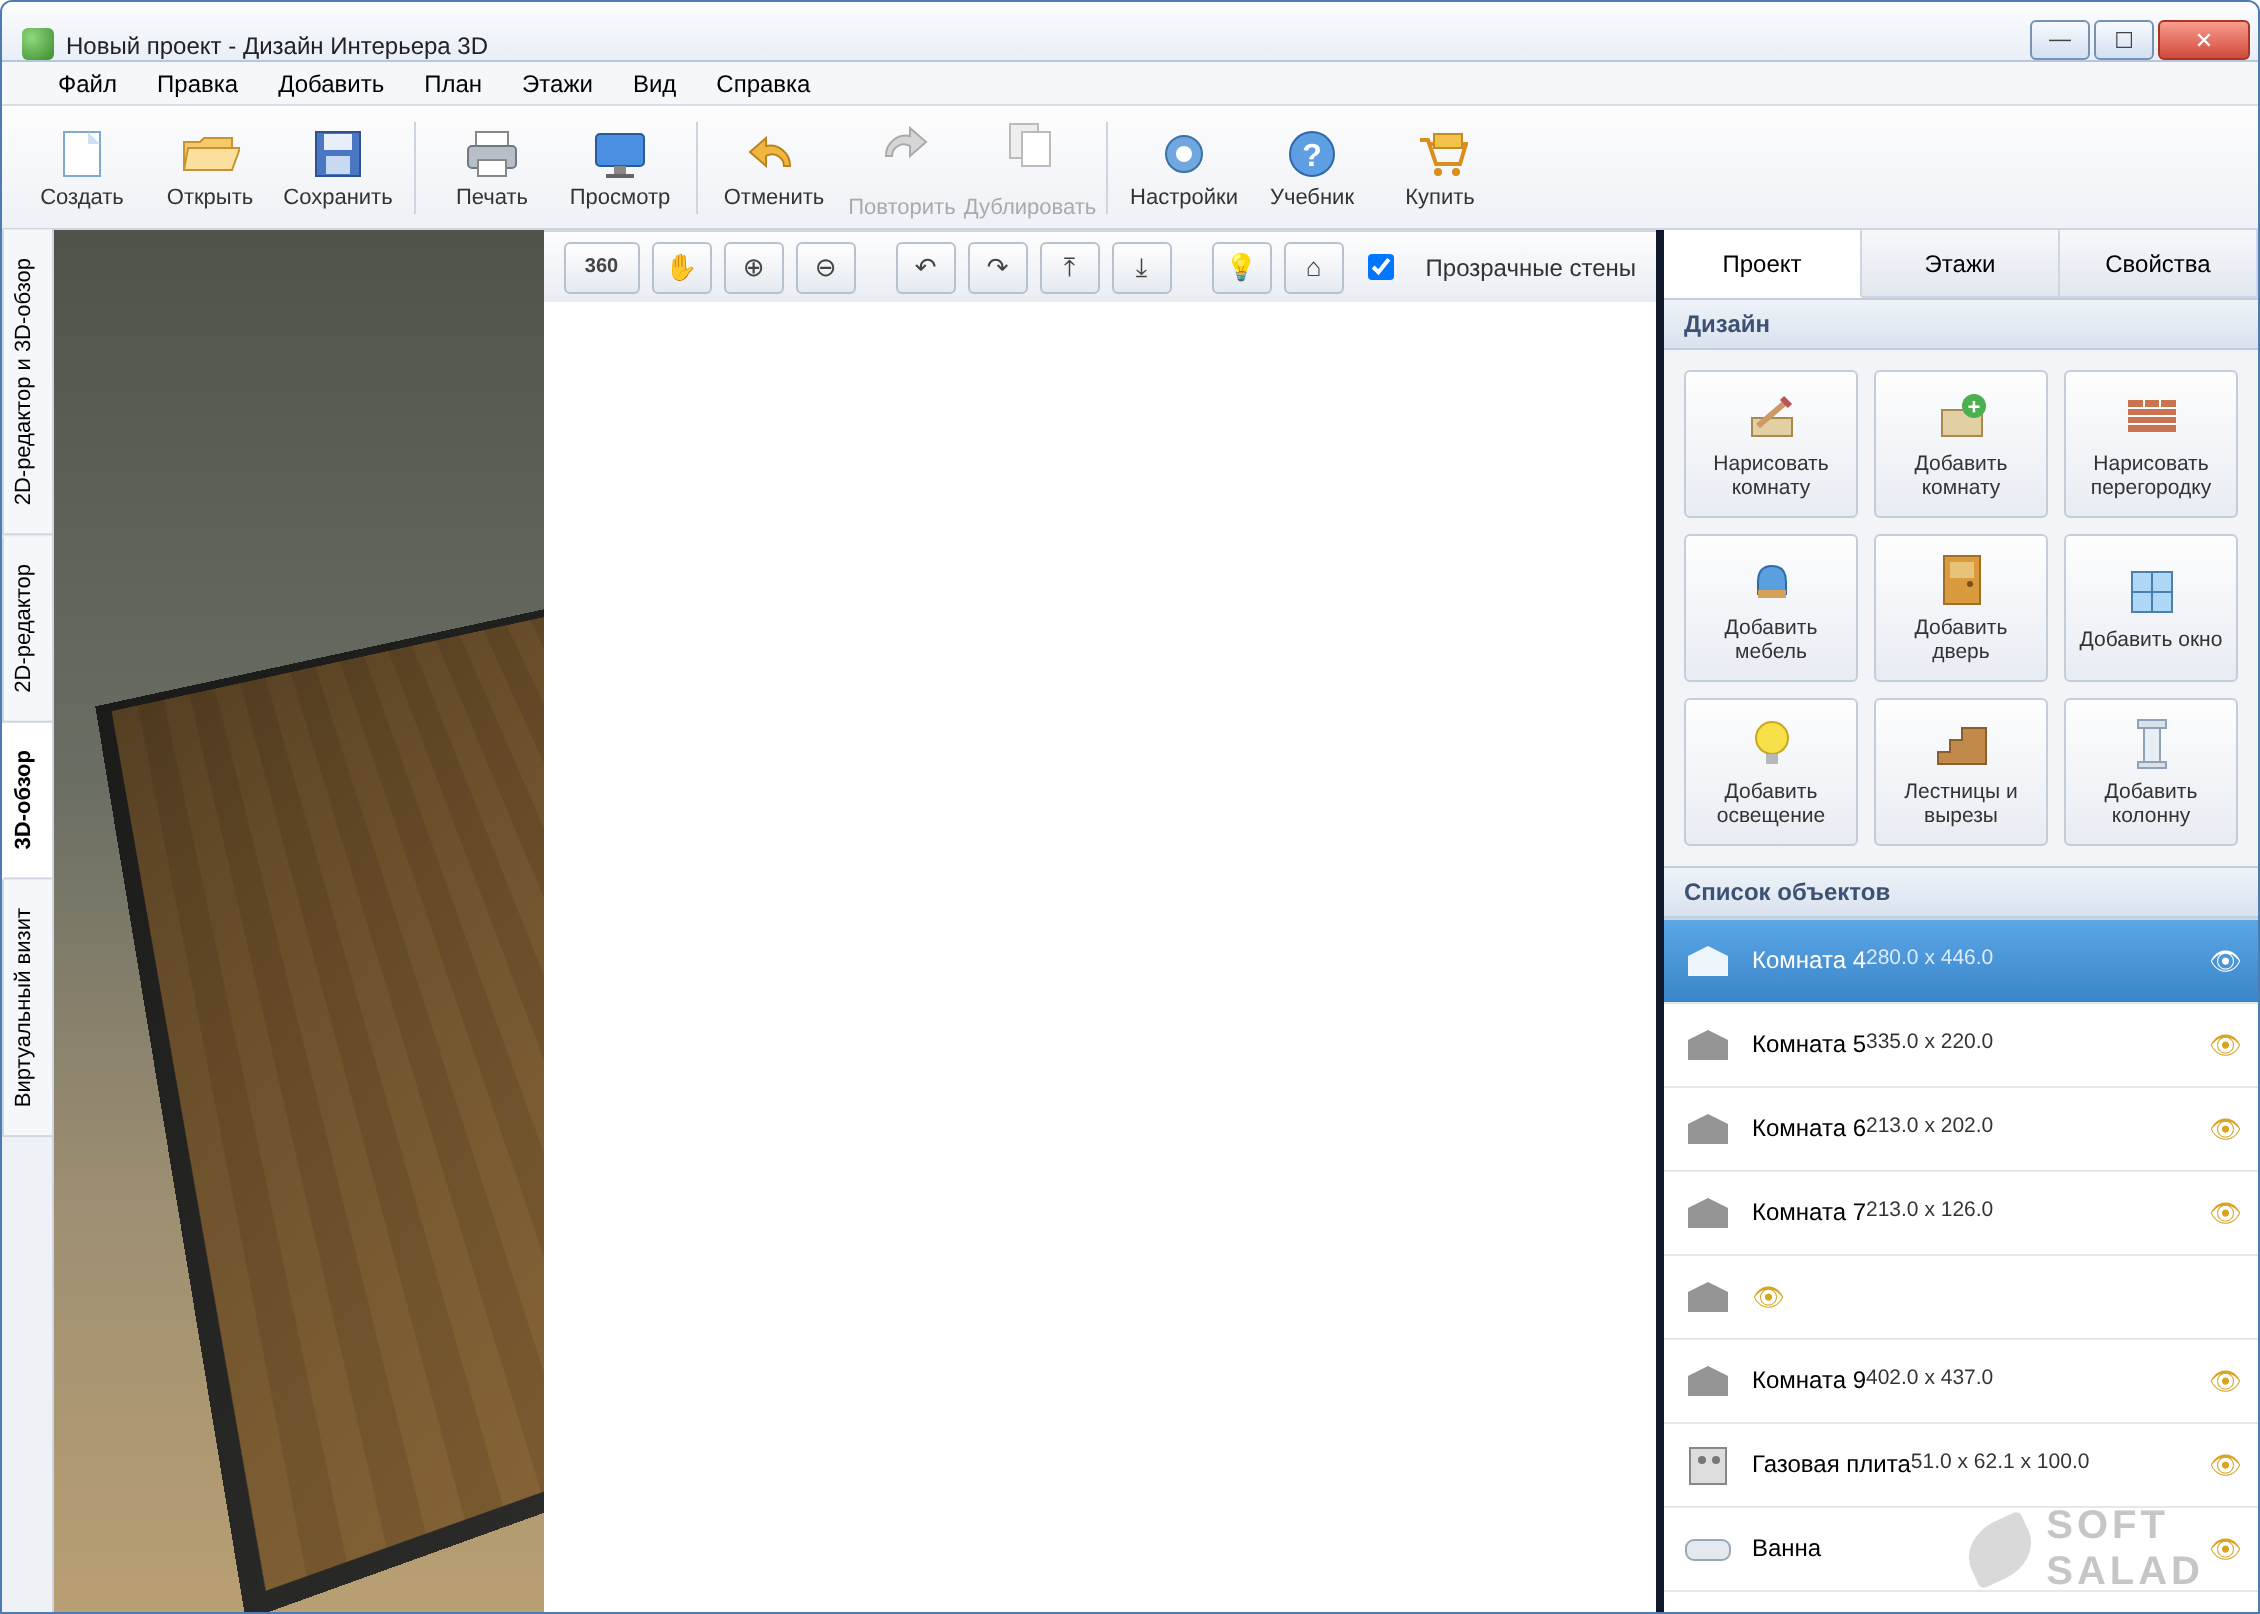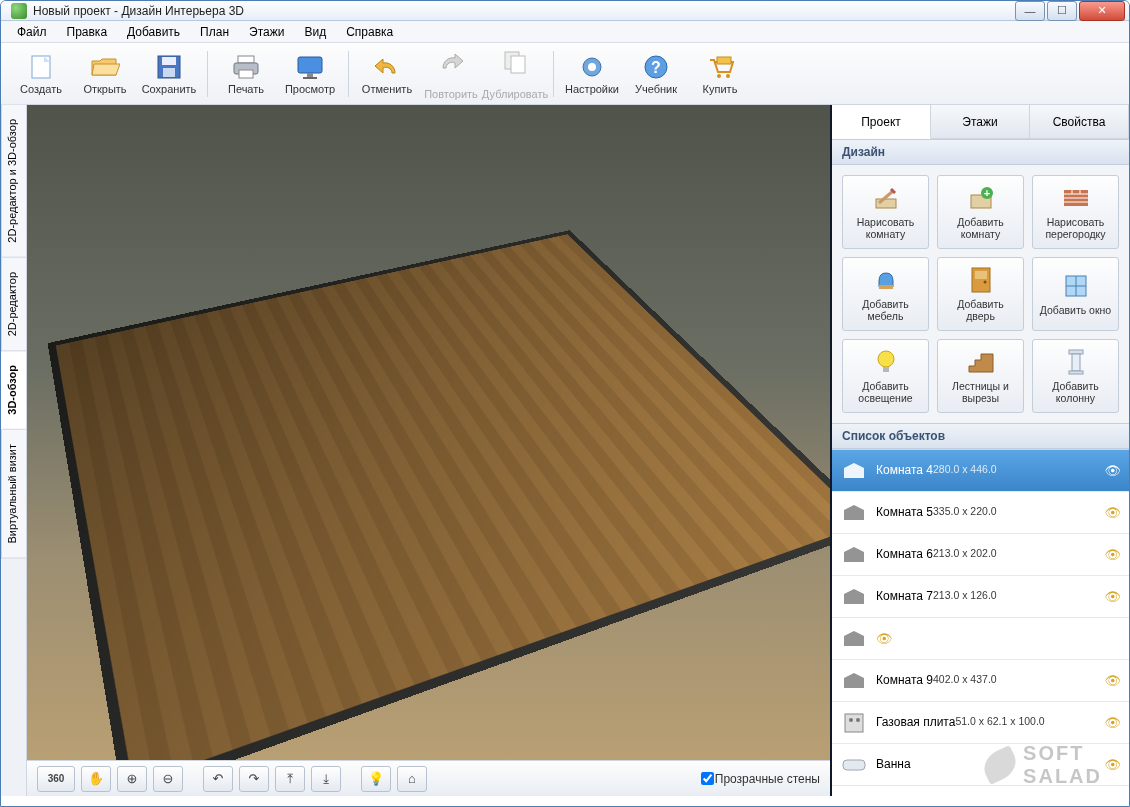--- a/index.html
+++ b/index.html
@@ -1,53 +1,53 @@
 <!DOCTYPE html>
 <html><head>
 <meta charset="utf-8">
 <style>
 * { box-sizing: border-box; margin: 0; padding: 0; font-family: "Segoe UI", Tahoma, sans-serif; }
 body { background: #fff; overflow: hidden; width: 1130px; height: 807px; }
 
 .window { width: 1130px; height: 807px; border: 1px solid #4a7db3; border-radius: 6px 6px 0 0; overflow: hidden; background: #fff; }
 
-.titlebar { height: 20px; background: linear-gradient(#fdfdfe, #e8eef8); display: flex; align-items: center; padding: 0 4px; border-bottom: 1px solid #b5c7de; }
+.titlebar { height: 30px; background: linear-gradient(#fdfdfe, #e8eef8); display: flex; align-items: flex-end; padding: 0 4px; border-bottom: 1px solid #b5c7de; }
 .titlebar .app-icon { width: 16px; height: 16px; margin: 0 6px; background: radial-gradient(circle at 30% 30%, #8fd87f, #3a8c2c); border-radius: 3px; }
 .titlebar .title { font-size: 12px; color: #222; flex: 1; }
 .win-buttons { display: flex; gap: 2px; }
 .win-btn { width: 30px; height: 20px; border: 1px solid #7a92b1; border-radius: 3px; background: linear-gradient(#f7faff,#d3e0f0); display: flex; align-items: center; justify-content: center; font-size: 11px; color: #444; cursor: pointer; }
 .win-btn.close { width: 46px; background: linear-gradient(#f89b8e,#d14b3a); border-color: #a83426; color: #fff; }
 
-.menubar { height: 22px; background: #f5f7fb; border-bottom: 1px solid #d8dee8; display: flex; align-items: center; padding: 0 8px; gap: 4px; }
+.menubar { height: 22px; background: #f5f7fb; border-bottom: 1px solid #d8dee8; display: flex; align-items: center; padding: 0 20px; gap: 4px; }
 .menubar span { font-size: 12px; padding: 2px 8px; cursor: pointer; }
 
 .toolbar { height: 62px; background: linear-gradient(#fdfdfd,#eef1f6); border-bottom: 1px solid #cfd6e1; display: flex; align-items: center; padding: 4px 8px; }
 .tool-group { display: flex; align-items: center; height: 100%; }
 .tool-sep { width: 1px; height: 46px; background: #cdd5e0; margin: 0 6px; }
 .tool-btn { display: flex; flex-direction: column; align-items: center; justify-content: center; width: 64px; height: 54px; border: 1px solid transparent; border-radius: 3px; font-size: 11px; color: #333; cursor: pointer; }
 .tool-btn.disabled { color: #aaa; justify-content: space-between; }
 .tool-btn .ticon { width: 32px; height: 28px; margin-bottom: 2px; display: flex; align-items: center; justify-content: center; }
 
 .body-area { display: flex; height: calc(807px - 30px - 22px - 62px - 2px); }
 
 .side-tabs { width: 26px; background: #eef1f6; border-right: 1px solid #cfd6e1; display: flex; flex-direction: column-reverse; justify-content: flex-end; }
 .side-tab { writing-mode: vertical-rl; transform: rotate(180deg); padding: 14px 4px; font-size: 11px; text-align: center; border-top: 1px solid #cfd6e1; border-right: 1px solid #cfd6e1; background: #f5f7fb; cursor: pointer; }
 .side-tab.active { background: #fff; border-right: 1px solid #fff; font-weight: bold; }
 
-.viewport { flex: 1; display: flex; flex-direction: column; border-right: 2px solid #0f172a; }
+.viewport { flex: 1; display: flex; flex-direction: row; border-right: 4px solid #0f172a; }
 .canvas { flex: 1; background: linear-gradient(180deg,#4f534a 0%, #6b6e63 40%, #9d8f72 70%, #b99f73 100%); position: relative; overflow: hidden; }
 .room-mock { position: absolute; left: 60px; top: 40px; width: 660px; height: 560px; transform: perspective(900px) rotateX(48deg) rotateZ(-22deg); transform-origin: center; }
 .room-mock .floor { position:absolute; inset:0; background: repeating-linear-gradient(90deg,#b8894b 0 14px,#a97c42 14px 28px); border: 8px solid #3a3a38; }
 .room-mock .wall-shade { position:absolute; inset:0; background: linear-gradient(135deg, rgba(0,0,0,0.55), rgba(0,0,0,0.05)); }
 
 .view-toolbar { height: 36px; background: linear-gradient(#fdfdfd,#e9edf3); border-top: 1px solid #cfd6e1; display: flex; align-items: center; padding: 0 10px; gap: 6px; }
 .vbtn { width: 30px; height: 26px; border: 1px solid #b7c2d0; border-radius: 3px; background: linear-gradient(#fff,#e4e9f1); display:flex; align-items:center; justify-content:center; font-size: 13px; color:#444; cursor:pointer; }
 .vbtn.wide { width: 38px; font-size: 10px; font-weight: bold; }
 .vspace { flex:1; }
-.chk { display:flex; align-items:center; gap:1px; font-size:12px; color:#333; }
+.chk { display:flex; align-items:center; gap:16px; font-size:12px; color:#333; }
 .chk input { width:13px; height:13px; }
 
 .right-panel { width: 297px; display:flex; flex-direction:column; background:#f2f4f8;justify-content:center; }
 .rtabs { height: 34px; display:flex; background: linear-gradient(#f6f8fb,#e2e7ef); border-bottom:1px solid #cfd6e1; }
 .rtab { flex:1; display:flex; align-items:center; justify-content:center; font-size:12px; border-right:1px solid #cfd6e1; cursor:pointer; }
 .rtab.active { background:#fff; border-bottom:1px solid #fff; margin-bottom:-1px; font-weight:500; }
 
 .section-head { height:26px; background: linear-gradient(#eef3f9,#d9e2ee); border-top:1px solid #c2cedd; border-bottom:1px solid #c2cedd; padding:0 10px; display:flex; align-items:center; font-size:12px; font-weight:bold; color:#3b5274; }
 
 .design-grid { display:grid; grid-template-columns: repeat(3, 1fr); gap:8px; padding:10px; }

